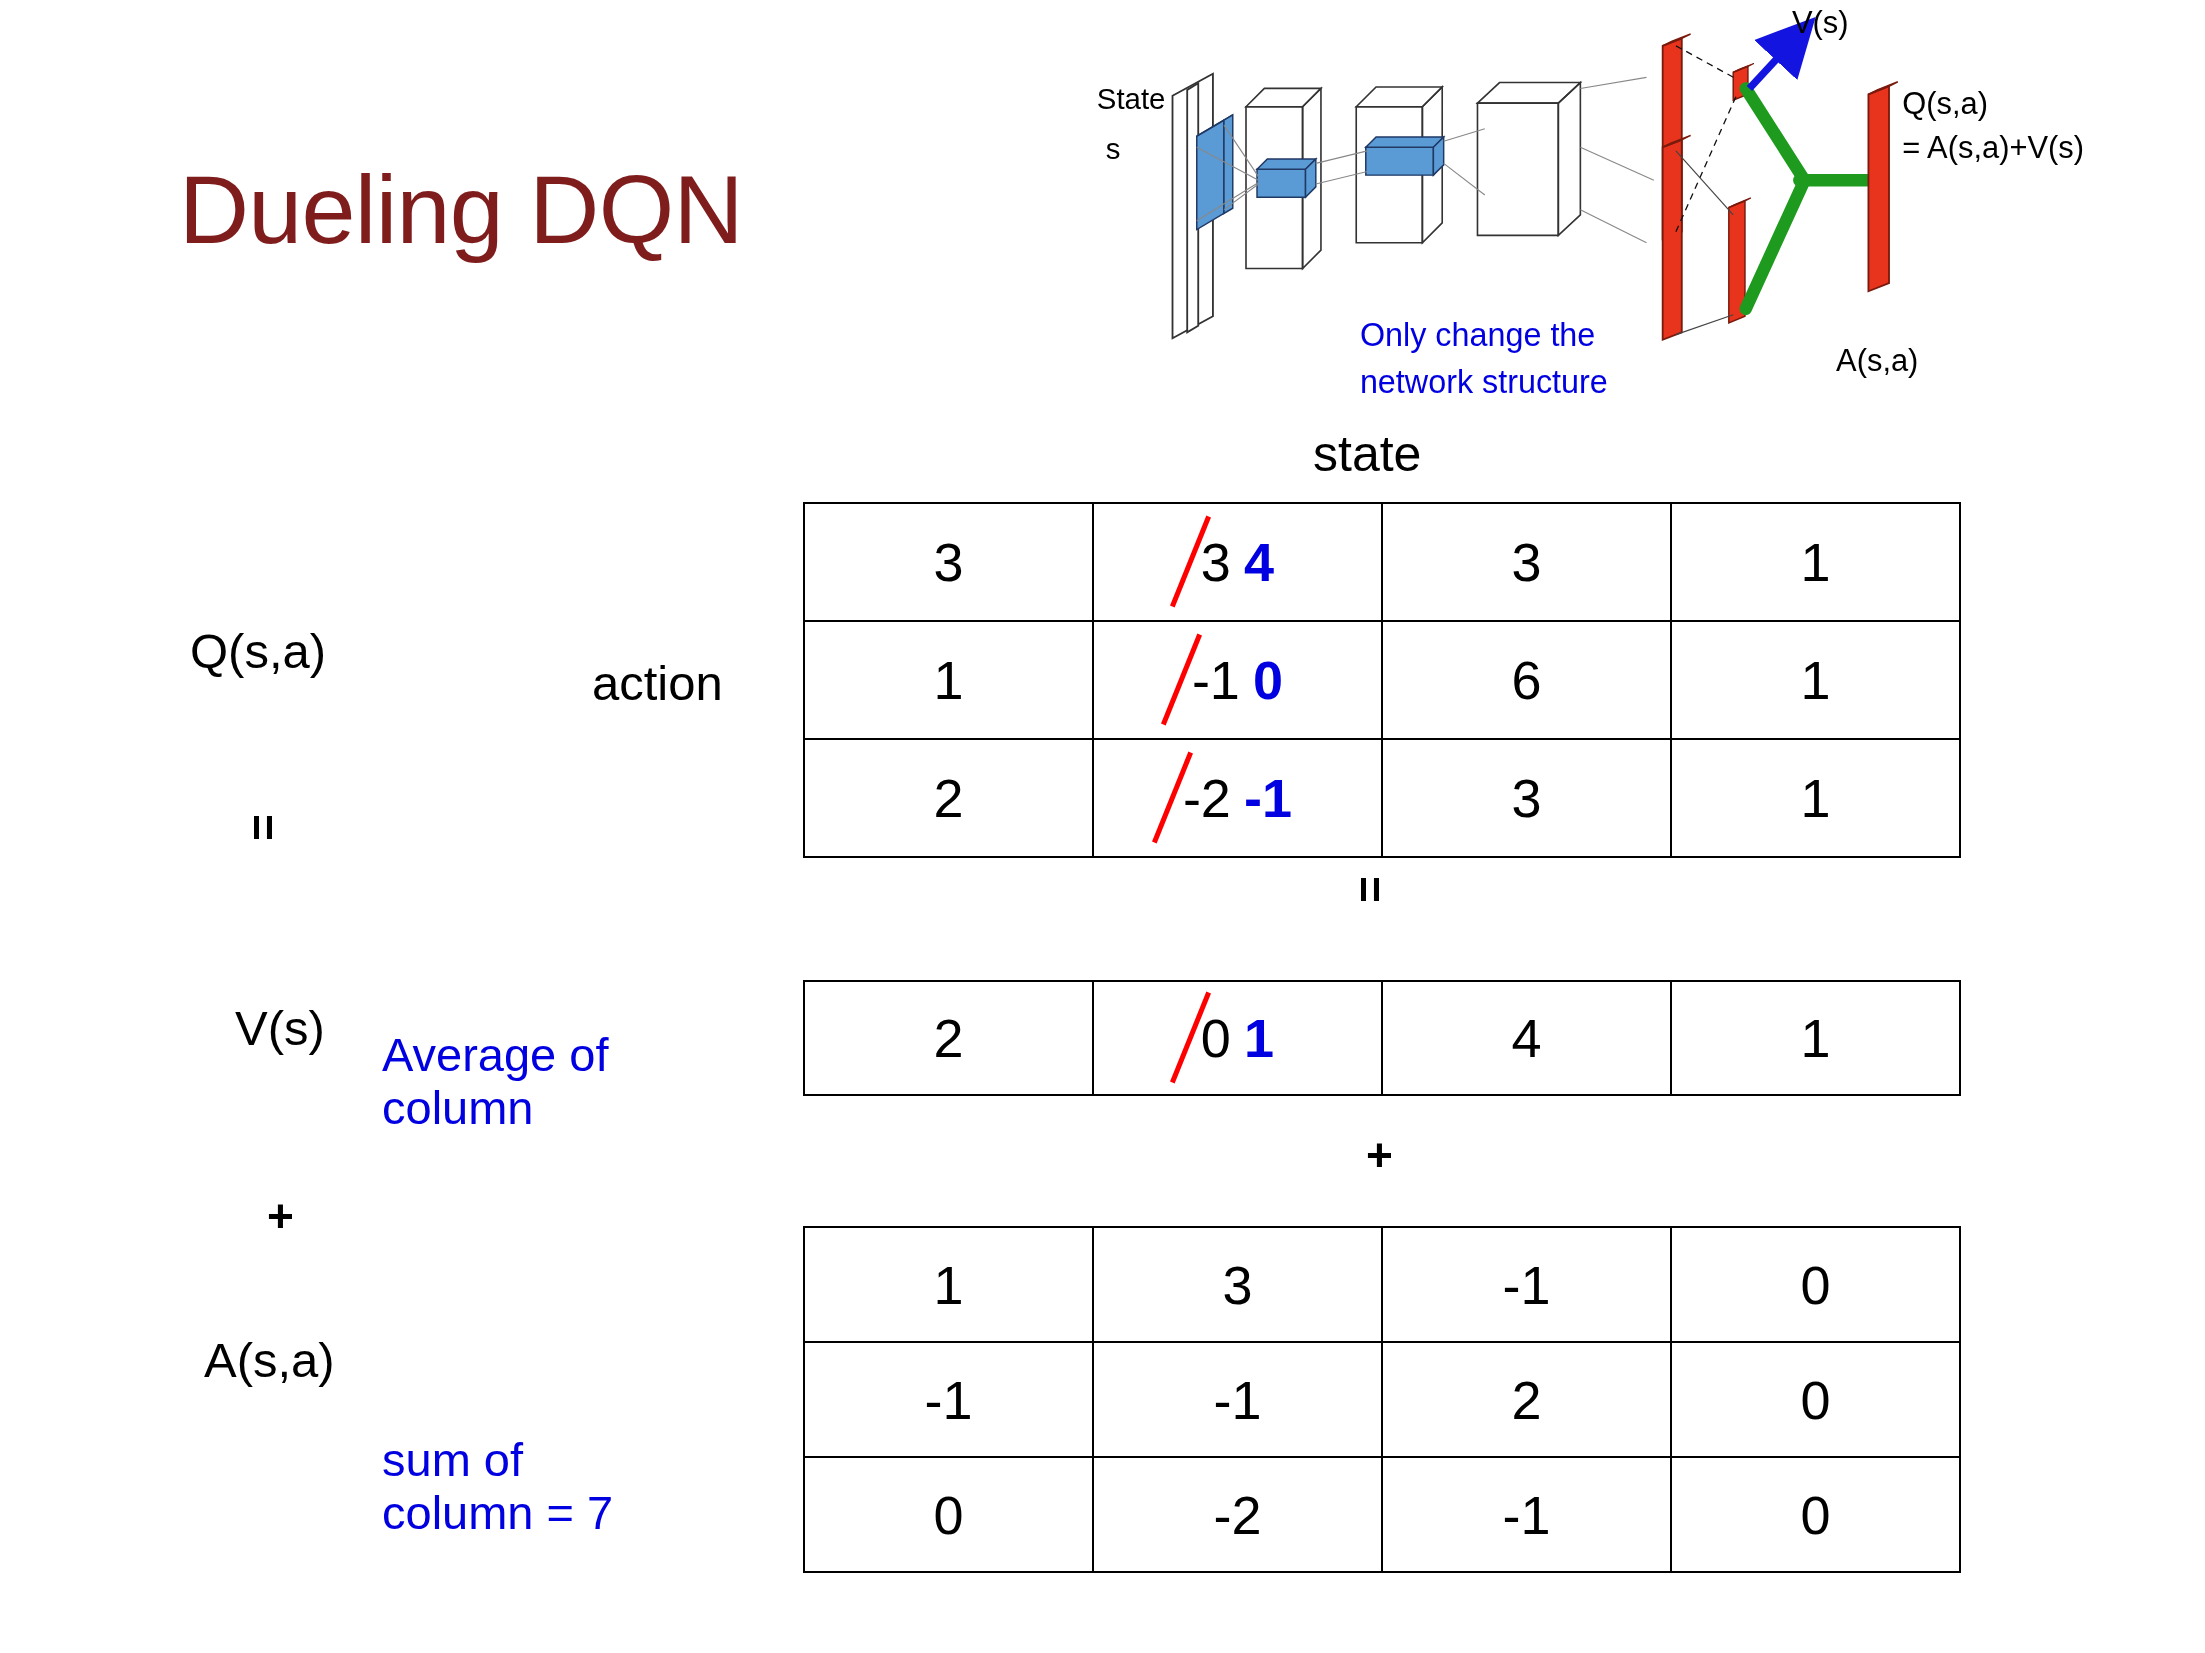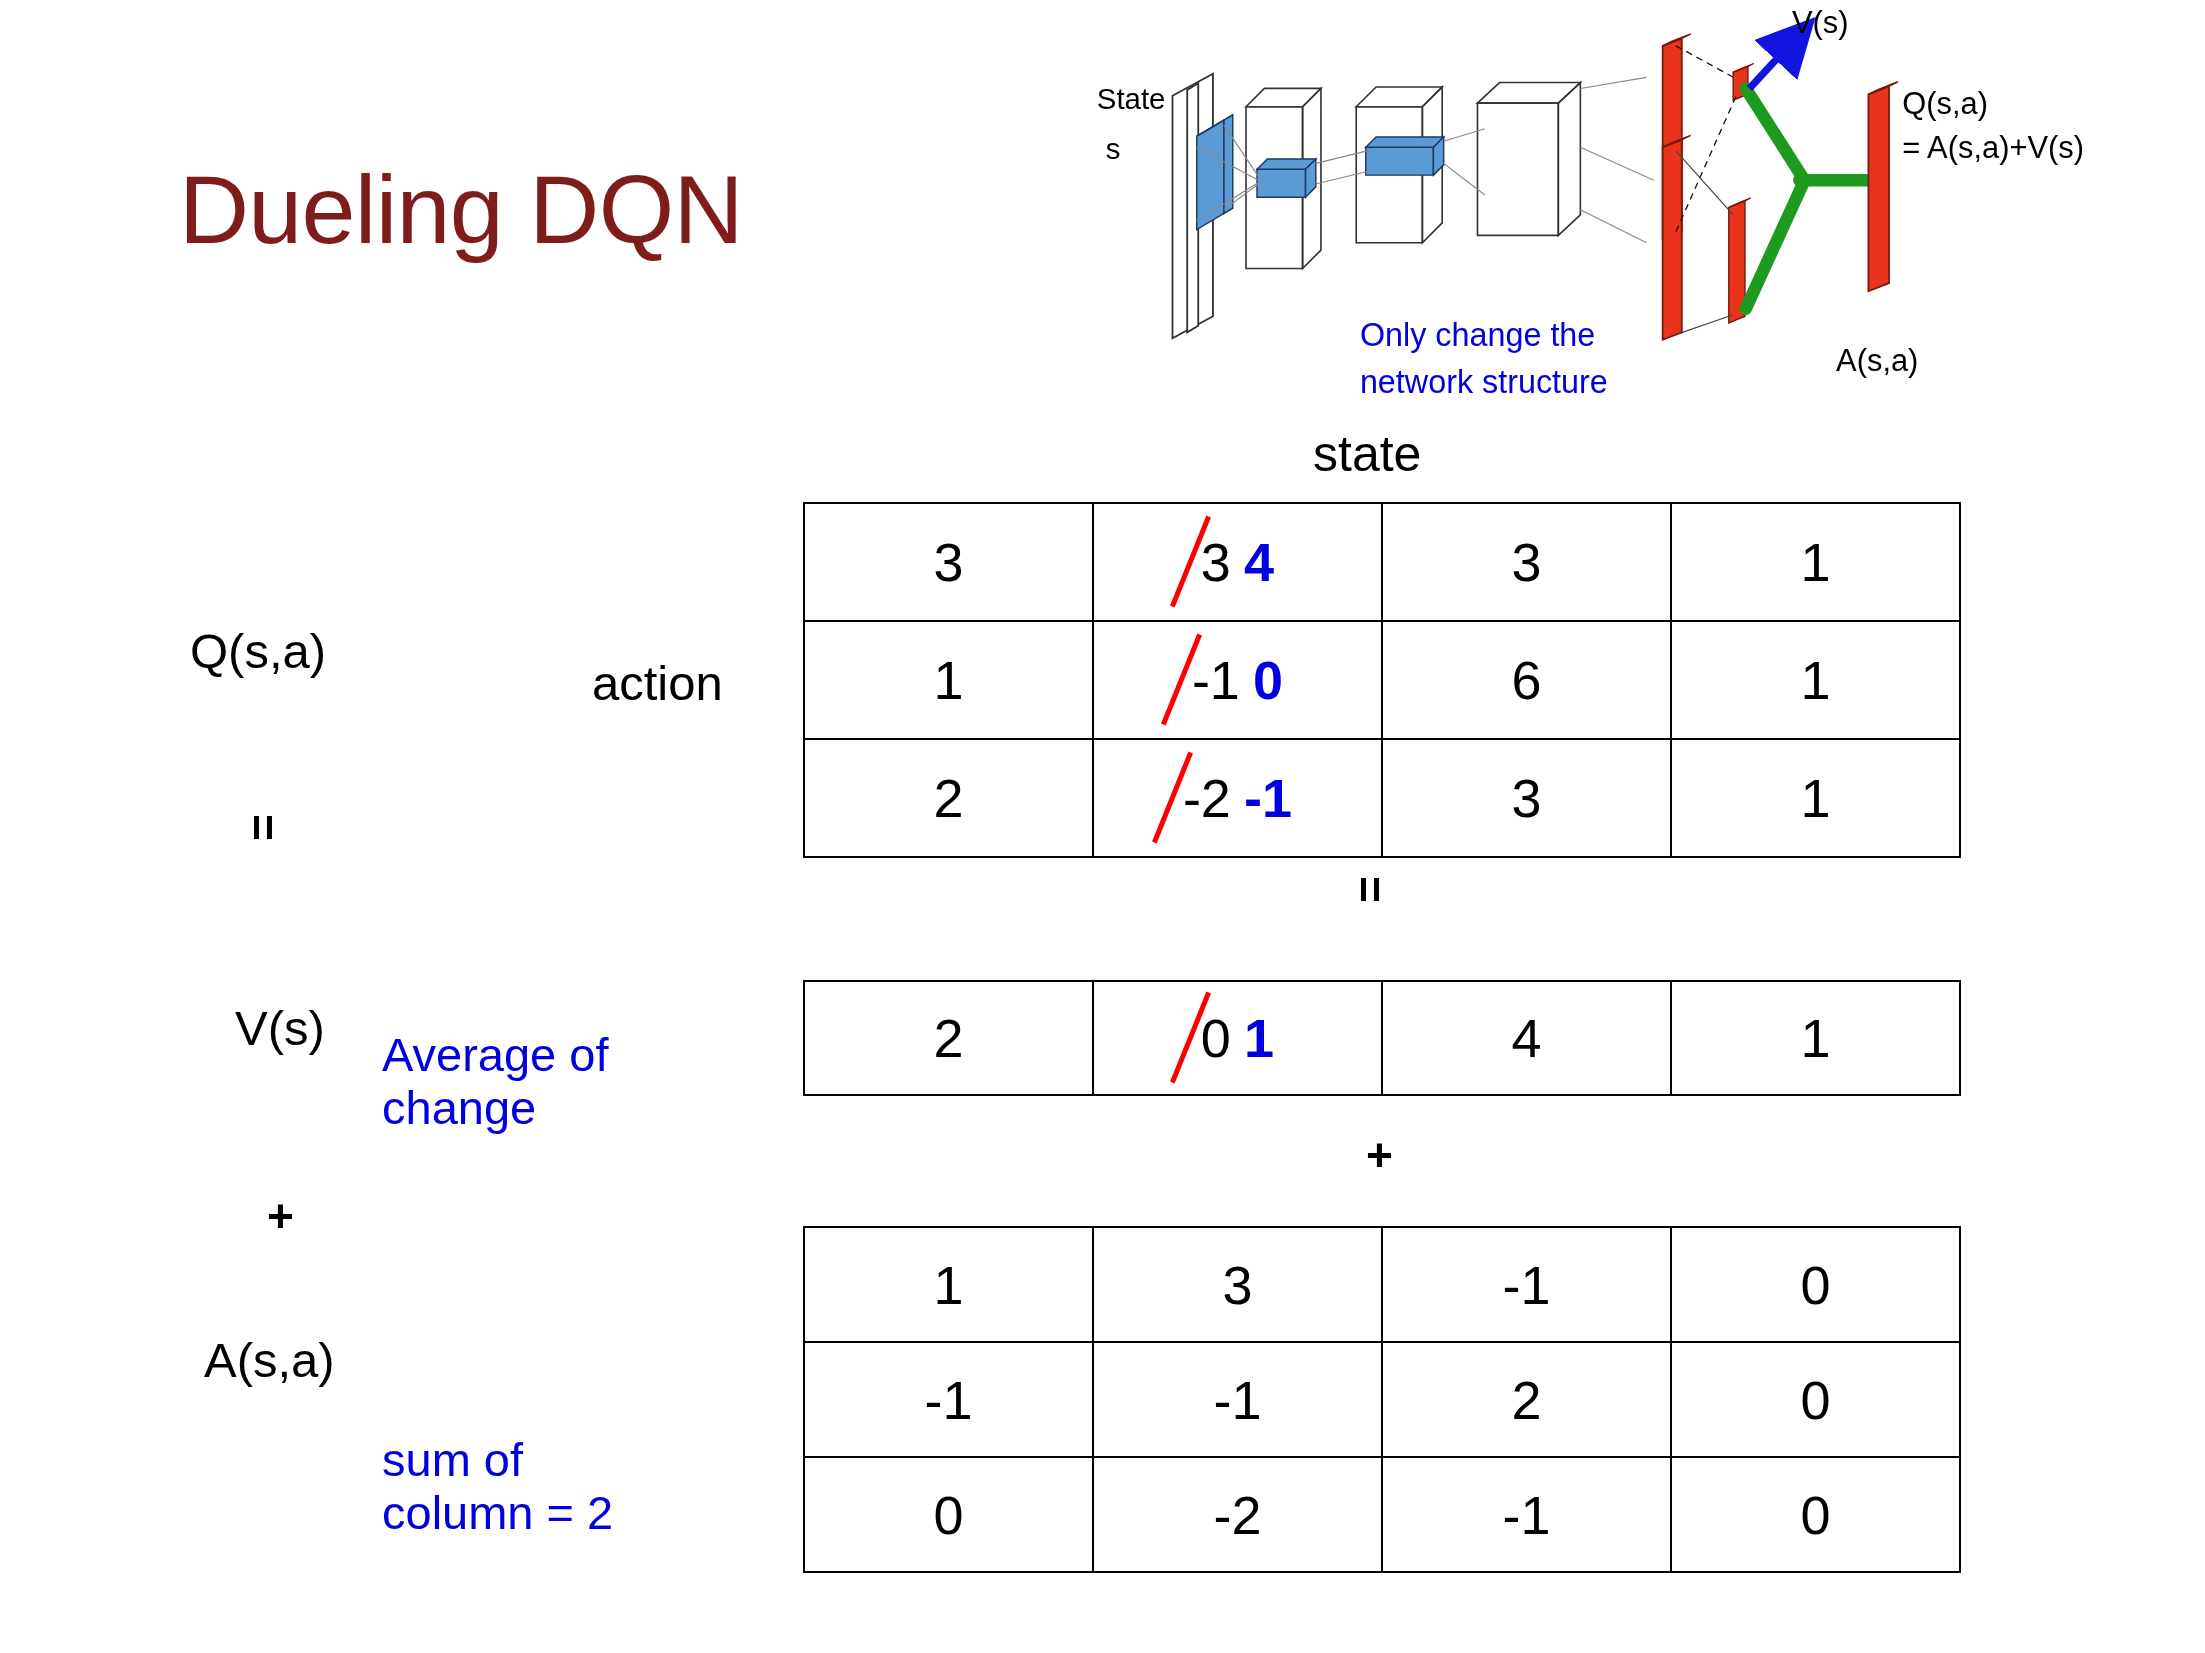--- a/index.html
+++ b/index.html
@@ -199,23 +199,23 @@
 <div class="abs lbl" id="label-v">V(s)</div>
 <div class="abs lbl" id="label-a">A(s,a)</div>
 
 <div class="abs eq-rot" id="eq-left">=</div>
 <div class="abs eq-rot" id="eq-mid">=</div>
 
 <div class="abs plus" id="plus-left">+</div>
 <div class="abs plus" id="plus-mid">+</div>
 
 <div class="abs note-blue" id="note-average">Average of
-change</div>
+column</div>
 <div class="abs note-blue" id="note-sum">sum of
-column = 2</div>
+column = 7</div>
 
 <table class="abs mtable" id="table-q">
     <tbody>
       <tr>
         <td>3</td>
         <td><span class="edited">
             <span class="old-val">3</span>
             <span class="new-val">4</span>
           </span></td>
         <td>3</td>

